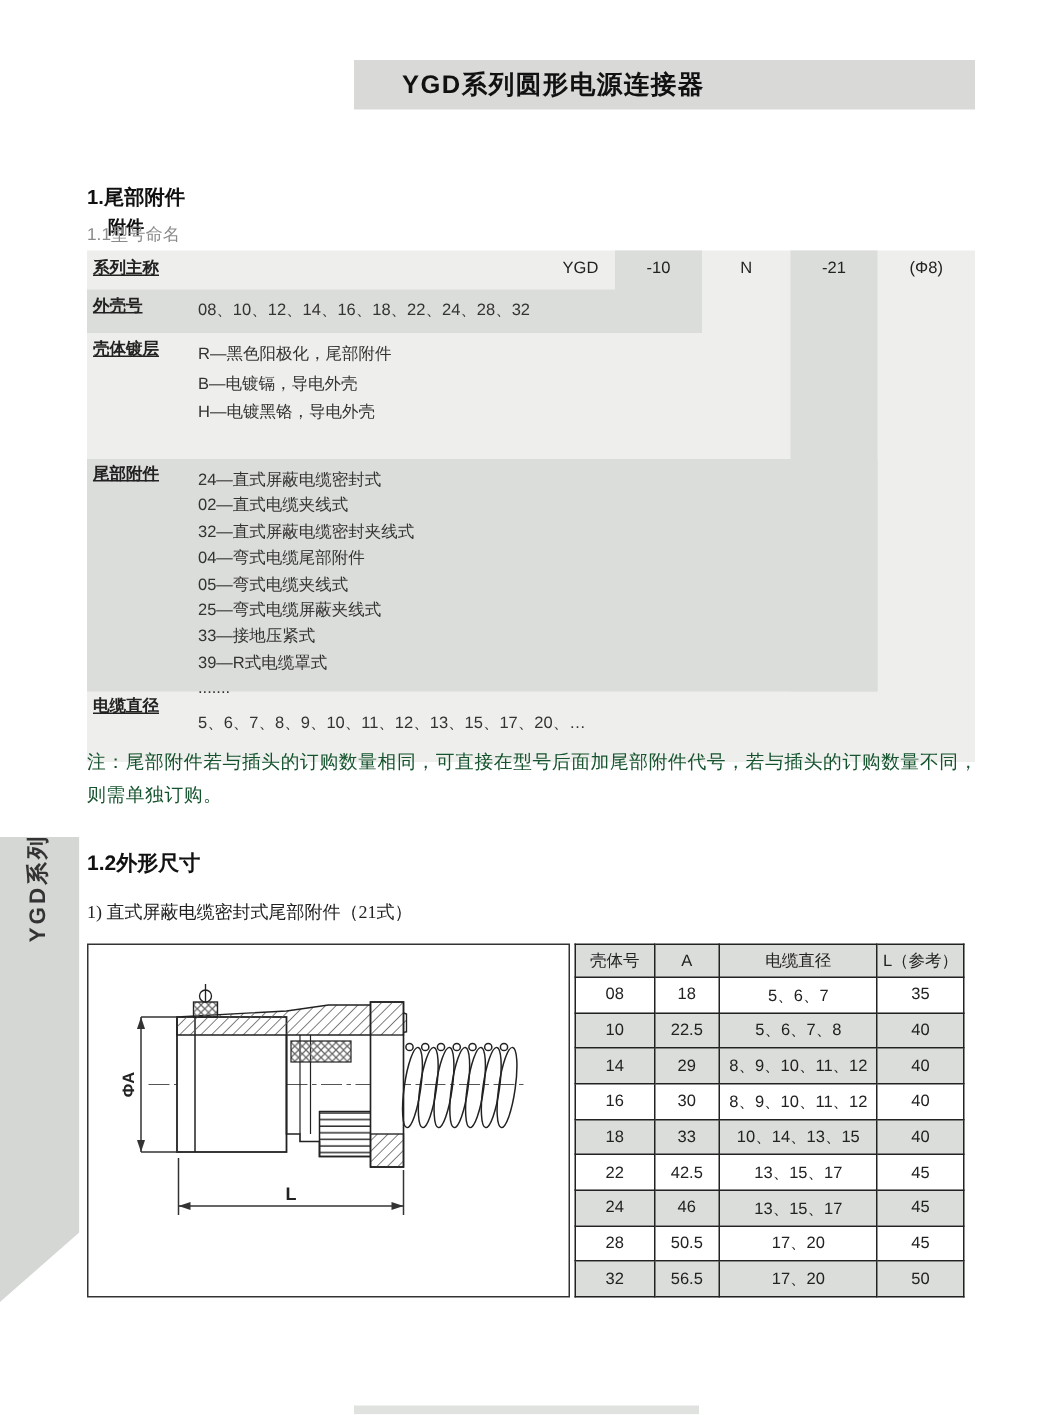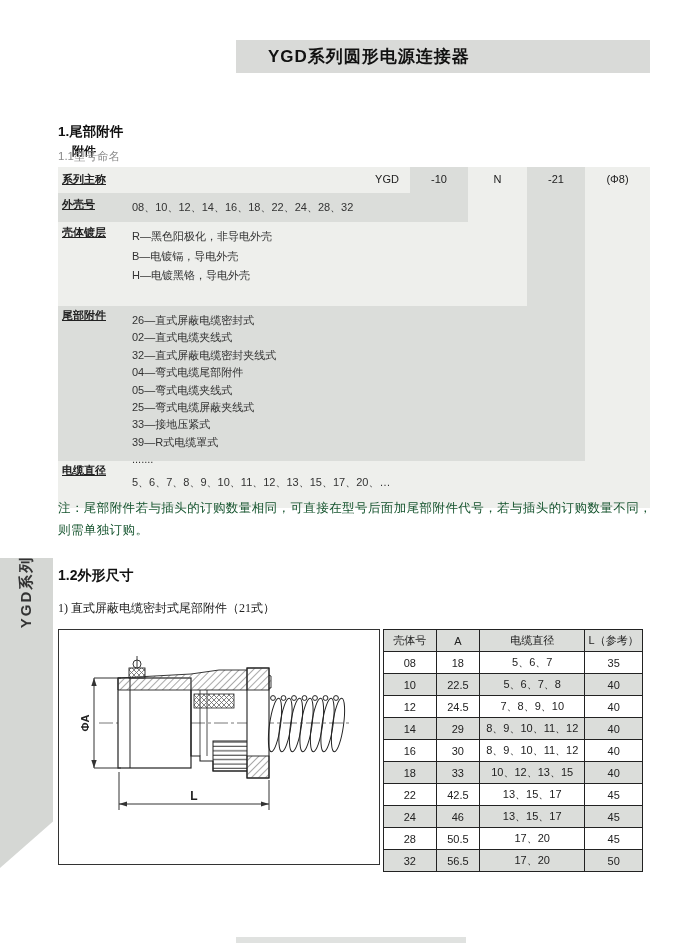--- a/index.html
+++ b/index.html
@@ -73,28 +73,28 @@
     <div class="abs code" style="left:352px;width:58px;">-10</div>
     <div class="abs code" style="left:410px;width:59px;">N</div>
     <div class="abs code" style="left:469px;width:58px;">-21</div>
     <div class="abs code" style="left:527px;width:65px;">(Φ8)</div>
 
     <div class="abs nm-label" style="top:26px;line-height:16px;padding-top:3px;">外壳号</div>
     <div class="abs items" style="top:26px;line-height:29px;">08、10、12、14、16、18、22、24、28、32</div>
 
     <div class="abs nm-label" style="top:58px;">壳体镀层</div>
     <div id="plating-options" class="abs items">
-        <div>R—黑色阳极化，非导电外壳</div>
+        <div>R—黑色阳极化，尾部附件</div>
         <div>B—电镀镉，导电外壳</div>
         <div>H—电镀黑铬，导电外壳</div>
       </div>
 
     <div class="abs nm-label" style="top:141px;">尾部附件</div>
     <div id="tail-options" class="abs items">
-        <div>26—直式屏蔽电缆密封式</div>
+        <div>24—直式屏蔽电缆密封式</div>
         <div>02—直式电缆夹线式</div>
         <div>32—直式屏蔽电缆密封夹线式</div>
         <div>04—弯式电缆尾部附件</div>
         <div>05—弯式电缆夹线式</div>
         <div>25—弯式电缆屏蔽夹线式</div>
         <div>33—接地压紧式</div>
         <div>39—R式电缆罩式</div>
         <div>.......</div>
       </div>
 
@@ -203,42 +203,36 @@
           <td>18</td>
           <td>5、6、7</td>
           <td>35</td>
         </tr>
         <tr class="shade">
           <td>10</td>
           <td>22.5</td>
           <td>5、6、7、8</td>
           <td>40</td>
         </tr>
-        <tr>
-          <td>12</td>
-          <td>24.5</td>
-          <td>7、8、9、10</td>
-          <td>40</td>
-        </tr>
         <tr class="shade">
           <td>14</td>
           <td>29</td>
           <td>8、9、10、11、12</td>
           <td>40</td>
         </tr>
         <tr>
           <td>16</td>
           <td>30</td>
           <td>8、9、10、11、12</td>
           <td>40</td>
         </tr>
         <tr class="shade">
           <td>18</td>
           <td>33</td>
-          <td>10、12、13、15</td>
+          <td>10、14、13、15</td>
           <td>40</td>
         </tr>
         <tr>
           <td>22</td>
           <td>42.5</td>
           <td>13、15、17</td>
           <td>45</td>
         </tr>
         <tr class="shade">
           <td>24</td>

